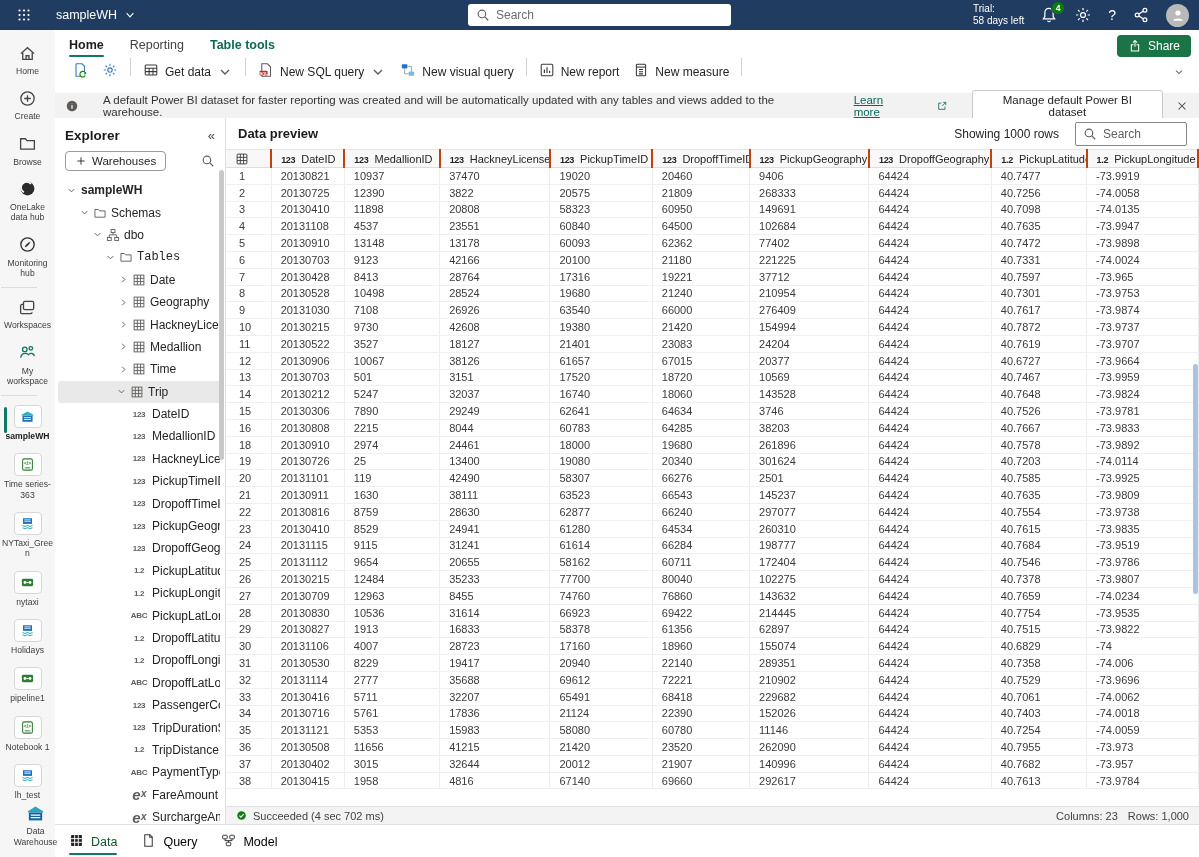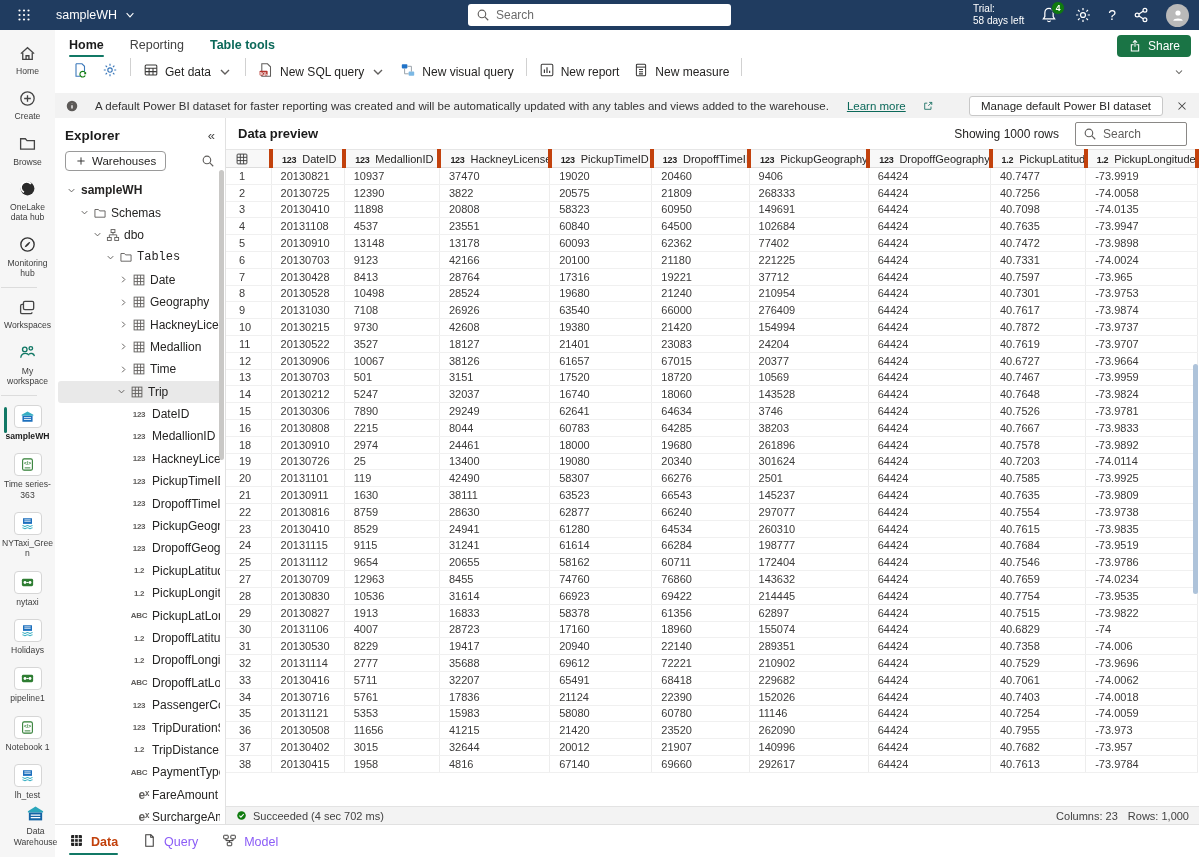--- a/index.html
+++ b/index.html
@@ -63,21 +63,21 @@
     font-family:"Liberation Sans", sans-serif; }
 
   .toolbar { height:30px; display:flex; align-items:flex-start; padding-left:10px; background:#fff; position:relative; }
   .tool-btn { display:flex; align-items:center; gap:6px; font-size:12px; color:#252423;
     padding:4px 7px; border-radius:3px; cursor:pointer; white-space:nowrap; }
   .tool-btn svg { width:16px; height:16px; }
   .tool-div { width:1px; height:18px; background:#d1d1d1; margin:0 5px; }
   .ribbon-collapse { position:absolute; right:14px; top:8px; cursor:pointer; }
 
   .banner { height:25px; margin-top:5px; background:#f2f2f2; display:flex; align-items:center;
-    padding:0 10px; gap:16px; font-size:11.5px; color:#333; position:relative; }
+    padding:0 10px; gap:24px; font-size:11.5px; color:#333; position:relative; }
   .banner .link { color:#0c695a; text-decoration:underline; cursor:pointer; margin-left:2px; }
   .banner-right { margin-left:auto; display:flex; align-items:center; gap:12px; }
   .manage-btn { background:#fff; border:1px solid #c8c8c8; border-radius:3px; font-size:11.5px;
     color:#252423; padding:3px 11px; cursor:pointer; font-family:"Liberation Sans", sans-serif; }
   .banner-close { cursor:pointer; display:flex; }
 
   
   .workspace { display:flex; height:706px; }
 
   .explorer { width:171px; background:#fff; border-right:1px solid #e1e1e1; position:relative;
@@ -95,61 +95,61 @@
     margin:0 3px; padding-right:2px; }
   .tree-row.selected { background:#e9e9e9; }
   .tree-row .exp { width:14px; display:flex; align-items:center; justify-content:center; flex-shrink:0; }
   .tree-row .exp svg { width:11px; height:11px; }
   .tree-row .nicon { width:17px; display:flex; align-items:center; justify-content:center; flex-shrink:0; }
   .tree-row .nicon svg { width:14px; height:14px; }
   .tree-row .tlabel { font-size:12px; color:#252423; margin-left:3px; white-space:nowrap; overflow:hidden; }
   .tree-row.bold .tlabel { font-weight:bold; }
   .ticon { width:20px; flex-shrink:0; font-size:8px; font-weight:bold; color:#605e5c; text-align:center;
     letter-spacing:-0.3px; }
-  .ticon.fx { font-size:12px;text-align:right; }
+  .ticon.fx { font-style:italic; font-size:15px; }
   .exp-scroll { position:absolute; right:1px; top:52px; width:5px; height:290px; background:#c9c8c6;
     border-radius:3px; cursor:pointer; }
 
   .main { flex:1; display:flex; flex-direction:column; background:#fff; position:relative; overflow:hidden; }
   .preview-head { height:31px; display:flex; align-items:center; padding:0 12px; flex-shrink:0; }
   .preview-title { font-weight:bold; font-size:13px; color:#1b1b1b; }
   .ph-right { margin-left:auto; display:flex; align-items:center; gap:16px; }
   .showing { font-size:12px; color:#252423; }
   .grid-search { display:flex; align-items:center; gap:6px; border:1px solid #8a8886; border-radius:2px;
     height:24px; width:112px; padding:0 7px; }
   .grid-search input { border:none; outline:none; width:100%; font-size:12px; color:#333;
     font-family:"Liberation Sans", sans-serif; }
   .grid-search input::placeholder { color:#605e5c; }
 
   .gridwrap { flex:1; overflow:hidden; position:relative; }
   table.datagrid { border-collapse:collapse; table-layout:fixed; width:100%; font-size:11px; }
-  table.datagrid th { height:18px; background:#f8f8f8; border-right:4px solid #c2410c;
+  table.datagrid th { height:18px; background:#f8f8f8; border-right:2px solid #c2410c;
     border-bottom:1px solid #dedede; border-top:1px solid #e6e6e6; font-weight:normal; color:#252423;
     text-align:left; padding:0 0 0 9px; white-space:nowrap; overflow:hidden; }
   table.datagrid th .htype { font-size:9px; font-weight:bold; color:#252423; margin-right:6px;
     letter-spacing:-0.3px; }
   table.datagrid td { height:16.8px; border-right:1px solid #ededed; border-bottom:1px solid #f0f0f0;
     padding:0 0 0 9px; color:#3b3a39; white-space:nowrap; overflow:hidden; }
   table.datagrid td.rownum { color:#3b3a39; padding-left:13px; background:#fff; }
   th.corner { padding-left:0; text-align:center; }
   th.corner svg { width:14px; height:14px; vertical-align:middle; }
   .grid-scroll { position:absolute; right:1px; top:215px; width:5px; height:230px; background:#aec3da;
     border-radius:3px; cursor:pointer; }
 
   .statusbar { height:18px; background:#f3f3f3; border-top:1px solid #e3e3e3; display:flex;
     align-items:center; padding:0 10px; font-size:11px; color:#424242; flex-shrink:0; gap:6px; }
   .statusbar .sicon svg { width:11px; height:11px; display:block; }
   .status-right { margin-left:auto; display:flex; gap:10px; }
 
   .bottom-tabs { height:34px; border-top:1px solid #e1e1e1; background:#fff; display:flex;
     align-items:center; gap:24px; padding-left:14px; }
-  .btab { display:flex; align-items:center; gap:7px; font-size:12.5px; color:#8b5cf6; cursor:pointer;
+  .btab { display:flex; align-items:center; gap:7px; font-size:12.5px; color:#000000; cursor:pointer;
     position:relative; height:100%; }
   .btab svg { width:15px; height:15px; }
-  .btab.active { font-weight:bold; color:#c2410c; }
+  .btab.active { font-weight:normal; color:#14532d; }
   .btab.active::after { content:""; position:absolute; left:0; right:0; bottom:3px; height:2.5px;
     background:#117865; border-radius:2px; }
 </style>
 </head>
 <body>
 
 <div class="app">
 
   <header class="topbar">
     <div class="waffle">
@@ -1104,20 +1104,32 @@
                   <td>9654</td>
                   <td>20655</td>
                   <td>58162</td>
                   <td>60711</td>
                   <td>172404</td>
                   <td>64424</td>
                   <td>40.7546</td>
                   <td>-73.9786</td>
                 </tr>
                 <tr>
+                  <td class="rownum">26</td>
+                  <td>20130215</td>
+                  <td>12484</td>
+                  <td>35233</td>
+                  <td>77700</td>
+                  <td>80040</td>
+                  <td>102275</td>
+                  <td>64424</td>
+                  <td>40.7378</td>
+                  <td>-73.9807</td>
+                </tr>
+                <tr>
                   <td class="rownum">27</td>
                   <td>20130709</td>
                   <td>12963</td>
                   <td>8455</td>
                   <td>74760</td>
                   <td>76860</td>
                   <td>143632</td>
                   <td>64424</td>
                   <td>40.7659</td>
                   <td>-74.0234</td>

